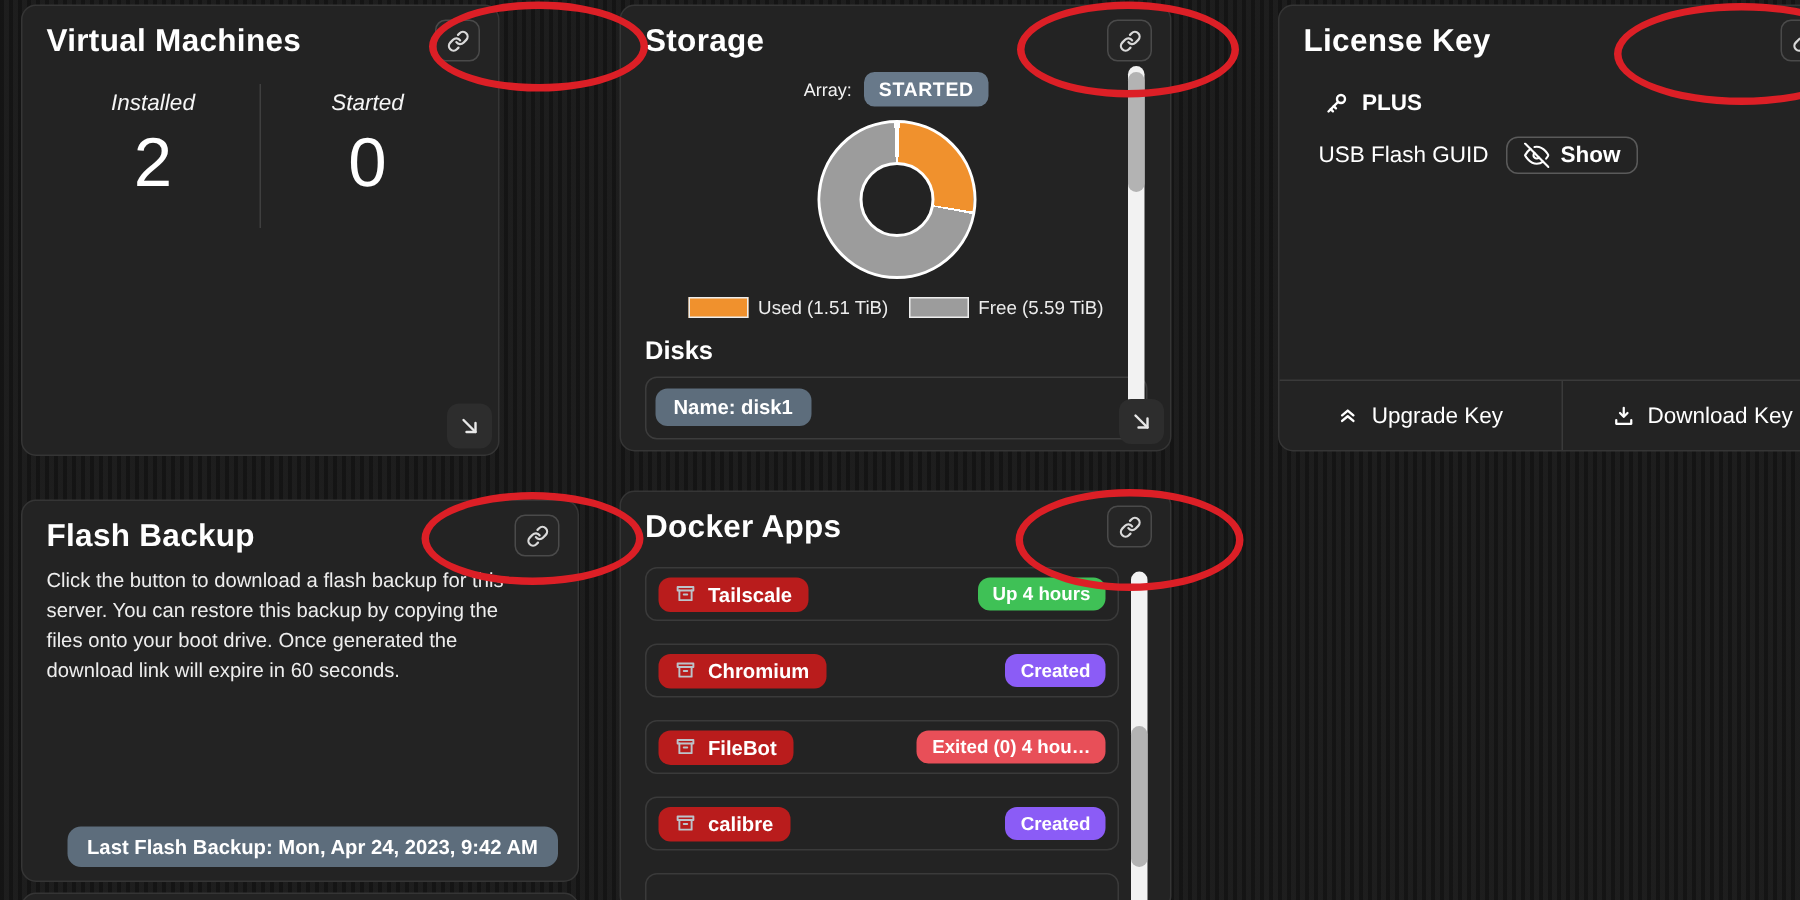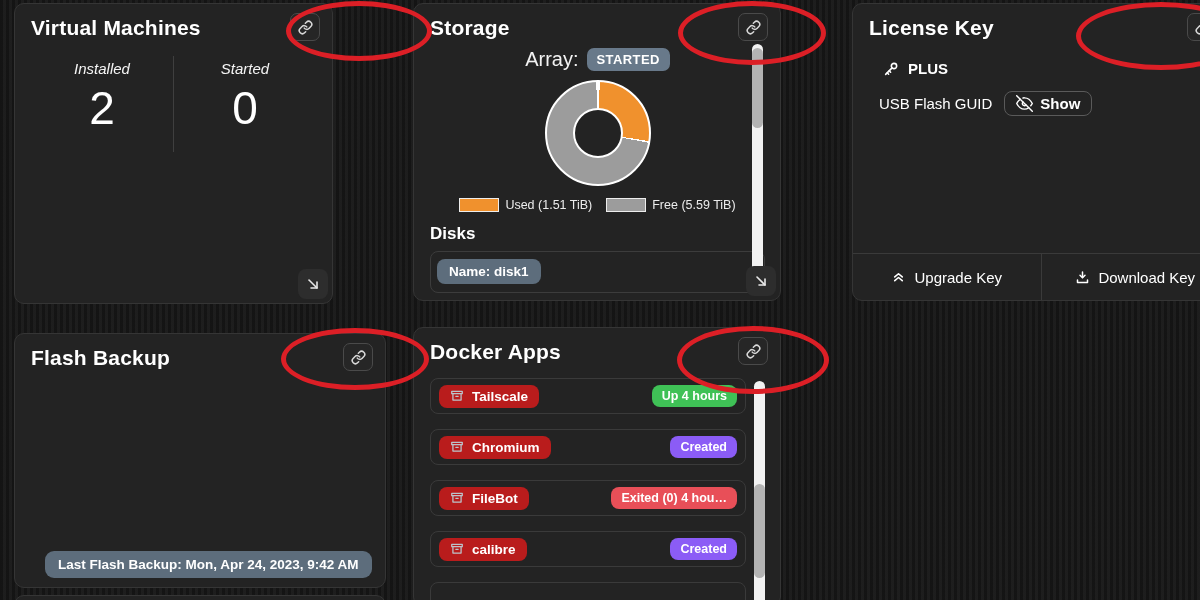--- a/index.html
+++ b/index.html
@@ -32,21 +32,21 @@
   #vm-card{ left:14px; top:3px; width:319px; height:301px; }
   .vm-stats{ display:flex; margin-top:16px; }
   .vm-stat{ flex:1; text-align:center; padding:4px 0 18px; }
   .vm-stat + .vm-stat{ border-left:1px solid #3f3f3f; }
   .vm-stat .stat-label{ font-style:italic; font-size:15px; color:#f5f5f5; }
   .vm-stat .stat-value{ font-size:46px; font-weight:500; margin-top:6px; line-height:1.1; }
 
   
   #storage-card{ left:413px; top:3px; width:368px; height:298px; padding-right:15px; }
   .array-row{ display:flex; align-items:center; justify-content:center; gap:8px; margin-top:8px; }
-  .array-label{ font-size:20px; color:#f2f2f2; }
+  .array-label{ font-size:12px; color:#f2f2f2; }
   .badge{ display:inline-block; border-radius:7px; padding:4px 10px; font-size:13px; font-weight:bold; color:#fff; }
   .badge-array{ background:#68798a; letter-spacing:.4px; }
   .donut-wrap{ display:flex; justify-content:center; margin-top:9px; }
   .donut{ width:106px; height:106px; border-radius:50%; border:2.5px solid #fff; position:relative; }
   .donut-hole{ position:absolute; left:50%; top:50%; width:50px; height:50px; transform:translate(-50%,-50%);
     background:#232323; border:2.5px solid #fff; border-radius:50%; }
   .legend{ display:flex; justify-content:center; gap:14px; margin-top:12px; }
   .legend-item{ display:flex; align-items:center; gap:6px; font-size:12.5px; color:#ececec; }
   .legend-swatch{ width:40px; height:14px; border:1.5px solid #ededed; }
   .section-heading{ font-size:17px; font-weight:bold; margin-top:12px; }
@@ -227,20 +227,21 @@
   </section>
 
   <section class="card" id="flash-card">
     <div class="card-title">Flash Backup</div>
     <button class="link-btn">
         <svg viewBox="0 0 24 24" fill="none" stroke="currentColor" stroke-width="2.4" stroke-linecap="round" stroke-linejoin="round">
     <path d="M10 13a5 5 0 0 0 7.54.54l3-3a5 5 0 0 0-7.07-7.07l-1.72 1.71"></path>
     <path d="M14 11a5 5 0 0 0-7.54-.54l-3 3a5 5 0 0 0 7.07 7.07l1.71-1.71"></path>
   </svg>
       </button>
+    <p class="flash-desc">Click the button to download a flash backup for this server. You can restore this backup by copying the files onto your boot drive. Once generated the download link will expire in 60 seconds.</p>
     <span class="pill" id="flash-pill">Last Flash Backup: Mon, Apr 24, 2023, 9:42 AM</span>
   </section>
 
   <section class="card" id="docker-card">
     <div class="card-title">Docker Apps</div>
     <button class="link-btn">
         <svg viewBox="0 0 24 24" fill="none" stroke="currentColor" stroke-width="2.4" stroke-linecap="round" stroke-linejoin="round">
     <path d="M10 13a5 5 0 0 0 7.54.54l3-3a5 5 0 0 0-7.07-7.07l-1.72 1.71"></path>
     <path d="M14 11a5 5 0 0 0-7.54-.54l-3 3a5 5 0 0 0 7.07 7.07l1.71-1.71"></path>
   </svg>

